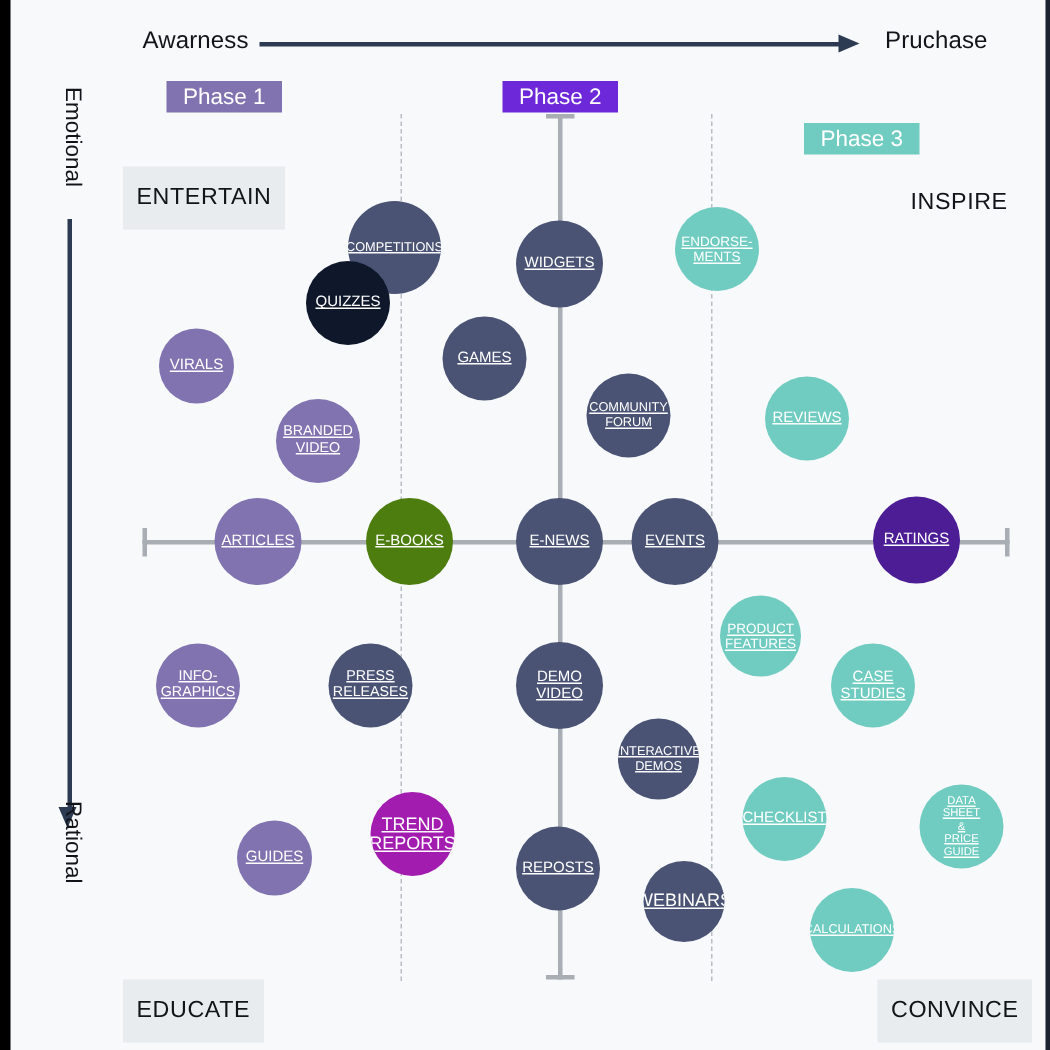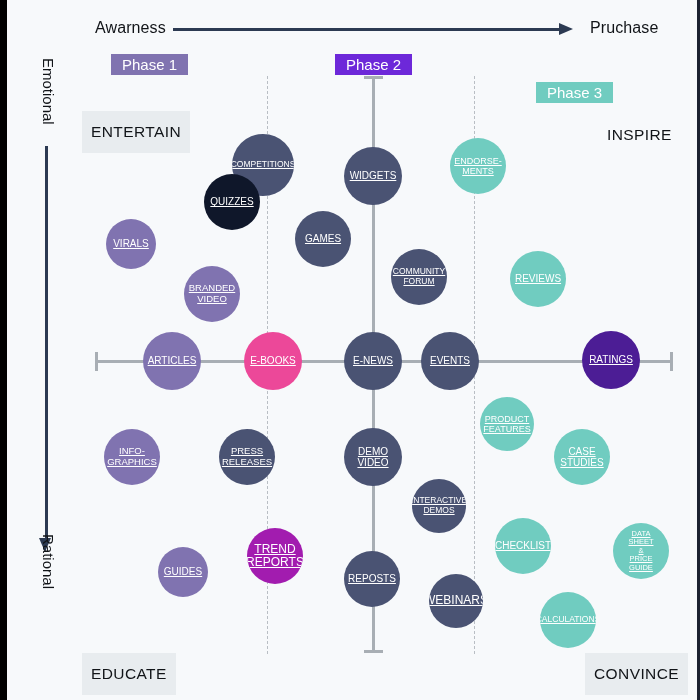--- a/index.html
+++ b/index.html
@@ -224,21 +224,21 @@
       <div class="bubble" style="left: 225px; top: 134px; width: 62px; height: 62px; background: rgb(74, 83, 115); font-size: 8.5px;">COMPETITIONS</div>
       <div class="bubble" style="left: 157px; top: 174px; width: 56px; height: 56px; background: #0f172a; font-size: 10px; margin-left: 40px;">QUIZZES</div>
       <div class="bubble" style="left: 99px; top: 219px; width: 50px; height: 50px; background: rgb(128, 115, 176); font-size: 10px;">VIRALS</div>
       <div class="bubble" style="left: 177px; top: 266px; width: 56px; height: 56px; background: rgb(128, 115, 176); font-size: 9.5px;">BRANDED<br>VIDEO</div>
       <div class="bubble" style="left: 337px; top: 147px; width: 58px; height: 58px; background: rgb(74, 83, 115); font-size: 10px;">WIDGETS</div>
       <div class="bubble" style="left: 288px; top: 211px; width: 56px; height: 56px; background: rgb(74, 83, 115); font-size: 10px; text-align: center;">GAMES</div>
       <div class="bubble" style="left: 384px; top: 249px; width: 56px; height: 56px; background: rgb(74, 83, 115); font-size: 8.5px;">COMMUNITY<br>FORUM</div>
       <div class="bubble" style="left: 443px; top: 138px; width: 56px; height: 56px; background: rgb(112, 204, 192); font-size: 9px;">ENDORSE-<br>MENTS</div>
       <div class="bubble" style="left: 503px; top: 251px; width: 56px; height: 56px; background: rgb(112, 204, 192); font-size: 10px;">REVIEWS</div>
       <div class="bubble" style="left: 136px; top: 332px; width: 58px; height: 58px; background: rgb(128, 115, 176); font-size: 10px;">ARTICLES</div>
-      <div class="bubble" style="left: 237px; top: 332px; width: 58px; height: 58px; background: #ec4899; font-size: 10px; text-align: right;">E-BOOKS</div>
+      <div class="bubble" style="left: 237px; top: 332px; width: 58px; height: 58px; background: #4d7c0f; font-size: 10px; text-align: right;">E-BOOKS</div>
       <div class="bubble" style="left: 337px; top: 332px; width: 58px; height: 58px; background: rgb(74, 83, 115); font-size: 10px;">E-NEWS</div>
       <div class="bubble" style="left: 414px; top: 332px; width: 58px; height: 58px; background: rgb(74, 83, 115); font-size: 10px;">EVENTS</div>
       <div class="bubble" style="left: 575px; top: 331px; width: 58px; height: 58px; background: #4c1d95; font-size: 10px;">RATINGS</div>
       <div class="bubble" style="left: 97px; top: 429px; width: 56px; height: 56px; background: rgb(128, 115, 176); font-size: 9.5px;">INFO-<br>GRAPHICS</div>
       <div class="bubble" style="left: 212px; top: 429px; width: 56px; height: 56px; background: rgb(74, 83, 115); font-size: 9.5px;">PRESS<br>RELEASES</div>
       <div class="bubble" style="left: 337px; top: 428px; width: 58px; height: 58px; background: rgb(74, 83, 115); font-size: 10px;">DEMO<br>VIDEO</div>
       <div class="bubble" style="left: 405px; top: 479px; width: 54px; height: 54px; background: rgb(74, 83, 115); font-size: 8.5px;">INTERACTIVE<br>DEMOS</div>
       <div class="bubble" style="left: 473px; top: 397px; width: 54px; height: 54px; background: rgb(112, 204, 192); font-size: 9px;">PRODUCT<br>FEATURES</div>
       <div class="bubble" style="left: 547px; top: 429px; width: 56px; height: 56px; background: rgb(112, 204, 192); font-size: 10px;">CASE<br>STUDIES</div>
       <div class="bubble" style="left: 151px; top: 547px; width: 50px; height: 50px; background: rgb(128, 115, 176); font-size: 10px;">GUIDES</div>

